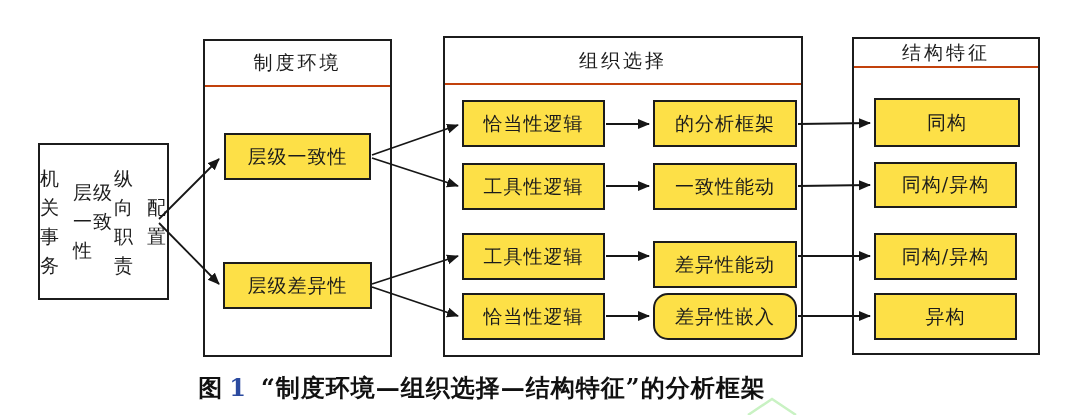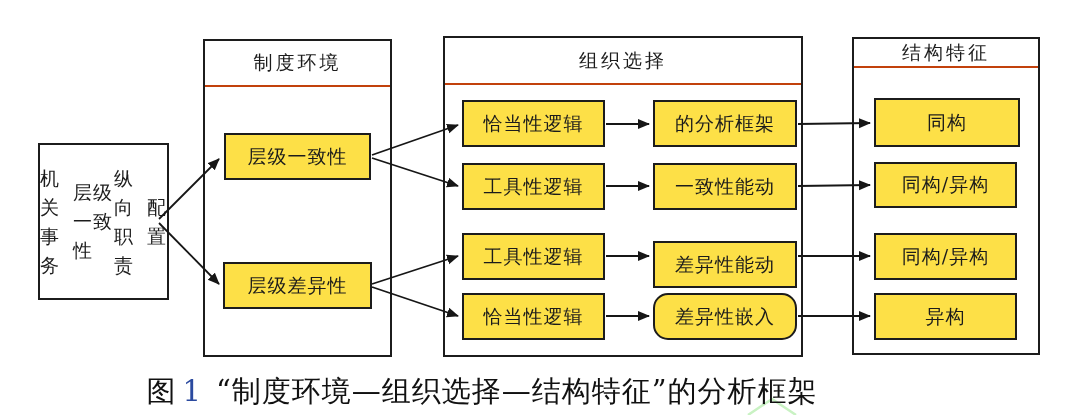--- a/index.html
+++ b/index.html
@@ -20,21 +20,21 @@
   .src-box{
     position:absolute;left:38px;top:143px;width:131px;height:157px;
     border:2px solid #1c1c1c;box-sizing:border-box;
     display:flex;flex-direction:row;align-items:center;justify-content:center;
     font-size:19px;line-height:29px;letter-spacing:1px;
   }
   .arrows{position:absolute;left:0;top:0;width:1080px;height:415px;pointer-events:none;}
   .arrows line{stroke:#161616;stroke-width:1.8;}
   .caption{
     position:absolute;left:0;top:372px;width:964px;text-align:center;
-    font-weight:400;font-size:29px;letter-spacing:1px;color:#111111;
+    font-weight:700;font-size:24px;letter-spacing:1px;color:#111111;
   }
   .caption .num{padding:0 14px 0 6px;}
 </style>
 </head>
 <body>
 
 <div class="stage">
 
   <div class="src-box">
     <span>机关事务</span>

